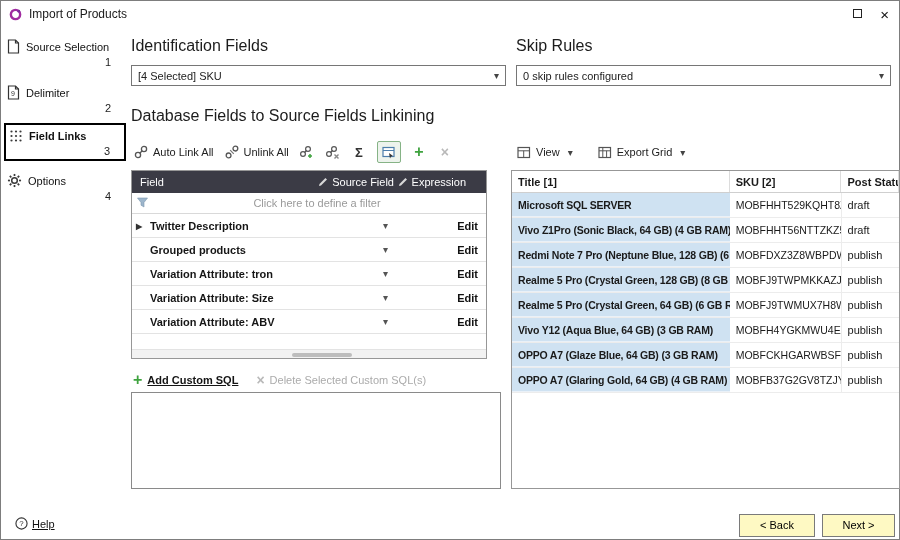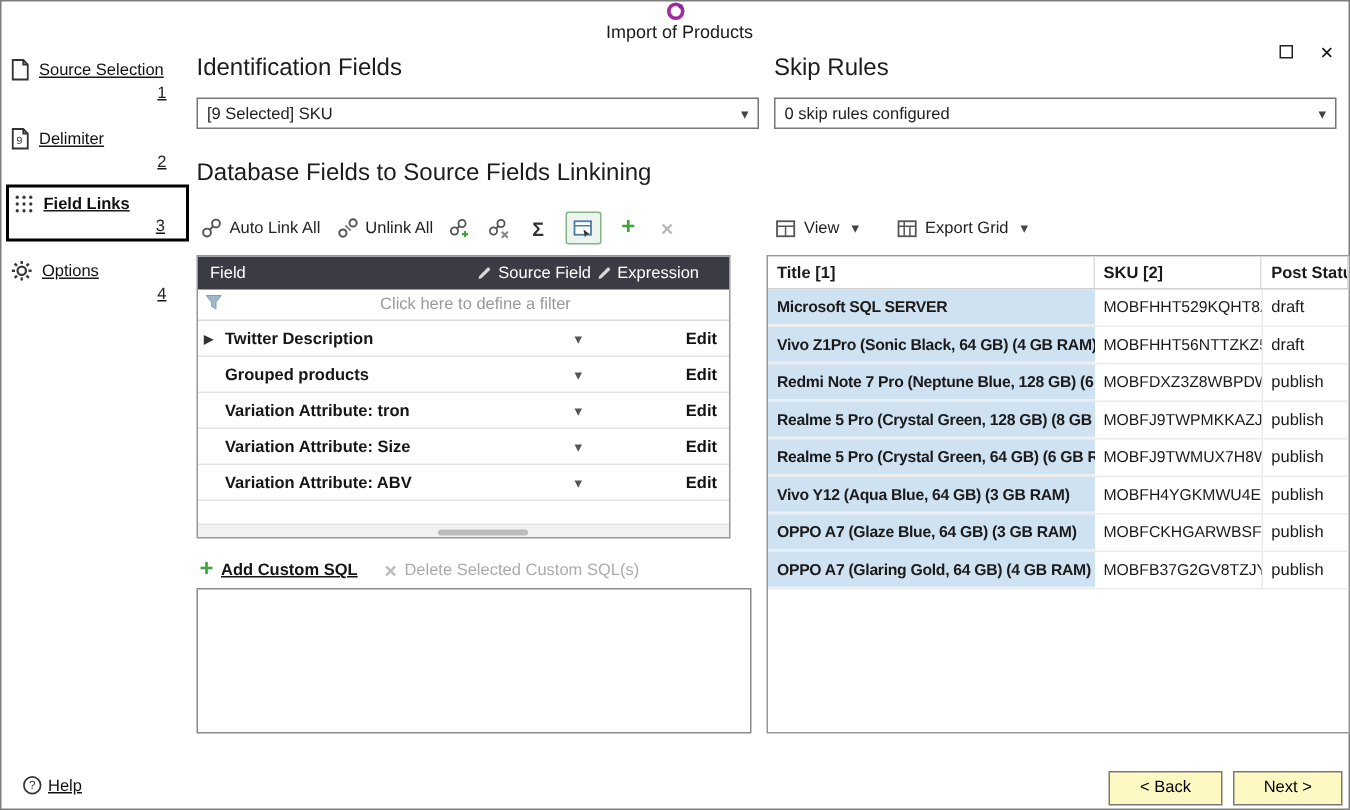--- a/index.html
+++ b/index.html
@@ -5,28 +5,28 @@
   * { margin:0; padding:0; box-sizing:border-box; }
   html,body { width:900px; height:540px; }
   body {
     font-family:"Liberation Sans", sans-serif;
     background:#fff; color:#1a1a1a; font-size:11px;
     position:relative; overflow:hidden;
   }
   .window { position:absolute; inset:0; border:1px solid #7d7d7d; background:#fff; }
 
   
-  .titlebar { position:absolute; left:0; top:0; right:0; height:26px; display:flex; align-items:center; padding:0 6px;flex-direction:column; }
+  .titlebar { position:absolute; left:0; top:0; right:0; height:26px; display:flex; align-items:center; padding:0 6px; }
   .titlebar .app-title { font-size:12px; margin-left:6px; }
   .win-controls { margin-left:auto; display:flex; align-items:center; gap:18px; padding-right:4px; }
   .maximize-box { width:9px; height:9px; border:1px solid #222; display:inline-block; }
   .close-glyph { font-size:15px; line-height:1; color:#111; cursor:default; }
 
   
-  .step { position:absolute; left:6px; width:118px;text-decoration:underline; }
+  .step { position:absolute; left:6px; width:118px; }
   .step-row { display:flex; align-items:center; gap:6px; }
   .step-label { font-size:11px; color:#111; }
   .step-num { text-align:right; padding-right:14px; font-size:11px; color:#222; margin-top:2px; }
   .step.active { left:3px; width:122px; border:2px solid #000; padding:4px 0 2px 3px; }
   .step-icon svg { display:block; }
 
   
   .section-heading { position:absolute; font-size:16px; color:#1c1c1c; }
 
   
@@ -178,21 +178,21 @@
       </span>
       <span class="step-label">Options</span>
     </div>
     <div class="step-num">4</div>
   </div>
 
   <div class="section-heading" style="left:130px; top:36px">Identification Fields</div>
   <div class="section-heading" style="left:515px; top:36px">Skip Rules</div>
 
   <div class="dropdown" style="left:130px; top:64px; width:375px">
-    <span class="dd-value">[9 Selected] SKU</span>
+    <span class="dd-value">[4 Selected] SKU</span>
     <span class="dd-chevron">▾</span>
   </div>
   <div class="dropdown" style="left:515px; top:64px; width:375px">
     <span class="dd-value">0 skip rules configured</span>
     <span class="dd-chevron">▾</span>
   </div>
 
   <div class="section-heading" style="left:130px; top:106px">Database Fields to Source Fields Linkining</div>
 
   <div class="toolbar" style="left:132px">

